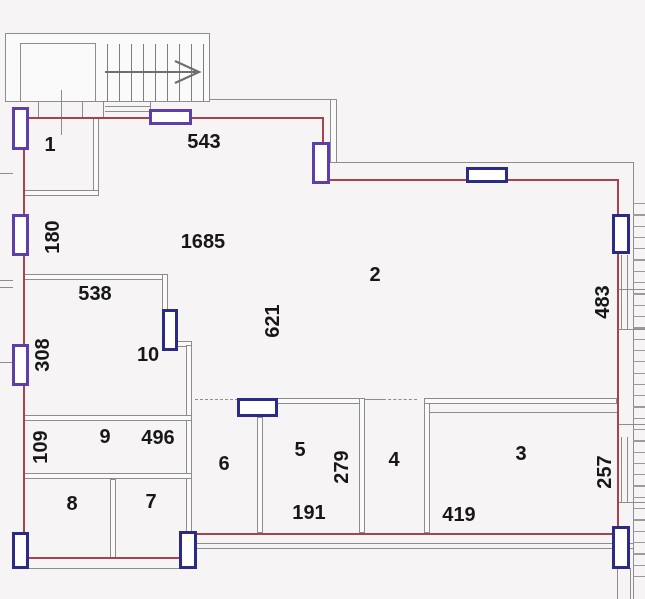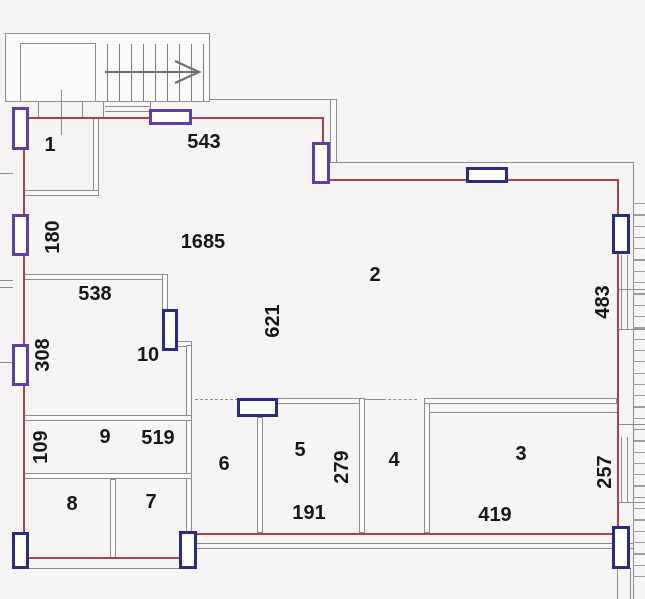--- a/index.html
+++ b/index.html
@@ -121,19 +121,19 @@
   <div class="lbl" style="left:93px; top:342px; width:30px; height:24px;margin-left:40px;">10</div>
 
   <div class="lbl" style="left:179px; top:130px; width:50px; height:22px;">543</div>
   <div class="lbl" style="left:174px; top:230px; width:58px; height:22px;">1685</div>
   <div class="lbl v" style="left:28px; top:226px; width:48px; height:22px;">180</div>
   <div class="lbl" style="left:71px; top:282px; width:48px; height:22px;">538</div>
   <div class="lbl v" style="left:18px; top:344px; width:48px; height:22px;">308</div>
   <div class="lbl v" style="left:248px; top:310px; width:48px; height:22px;">621</div>
   <div class="lbl v" style="left:578px; top:291px; width:48px; height:22px;">483</div>
   <div class="lbl v" style="left:16px; top:436px; width:48px; height:22px;">109</div>
-  <div class="lbl" style="left:134px; top:426px; width:48px; height:22px;">519</div>
+  <div class="lbl" style="left:134px; top:426px; width:48px; height:22px;">496</div>
   <div class="lbl v" style="left:317px; top:456px; width:48px; height:22px;">279</div>
   <div class="lbl" style="left:285px; top:500px; width:48px; height:24px;">191</div>
-  <div class="lbl" style="left:471px; top:502px; width:48px; height:24px;text-align:right;">419</div>
+  <div class="lbl" style="left:435px; top:502px; width:48px; height:24px;text-align:right;">419</div>
   <div class="lbl v" style="left:580px; top:461px; width:48px; height:22px;">257</div>
 
 </div>
 
 </body></html>

